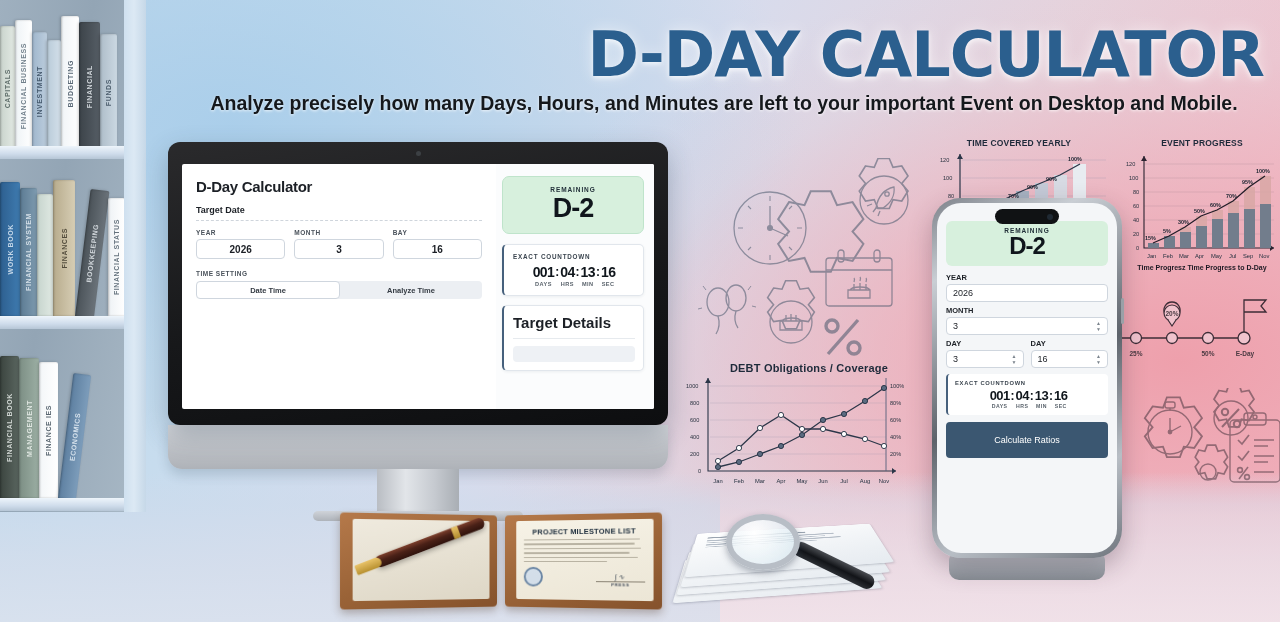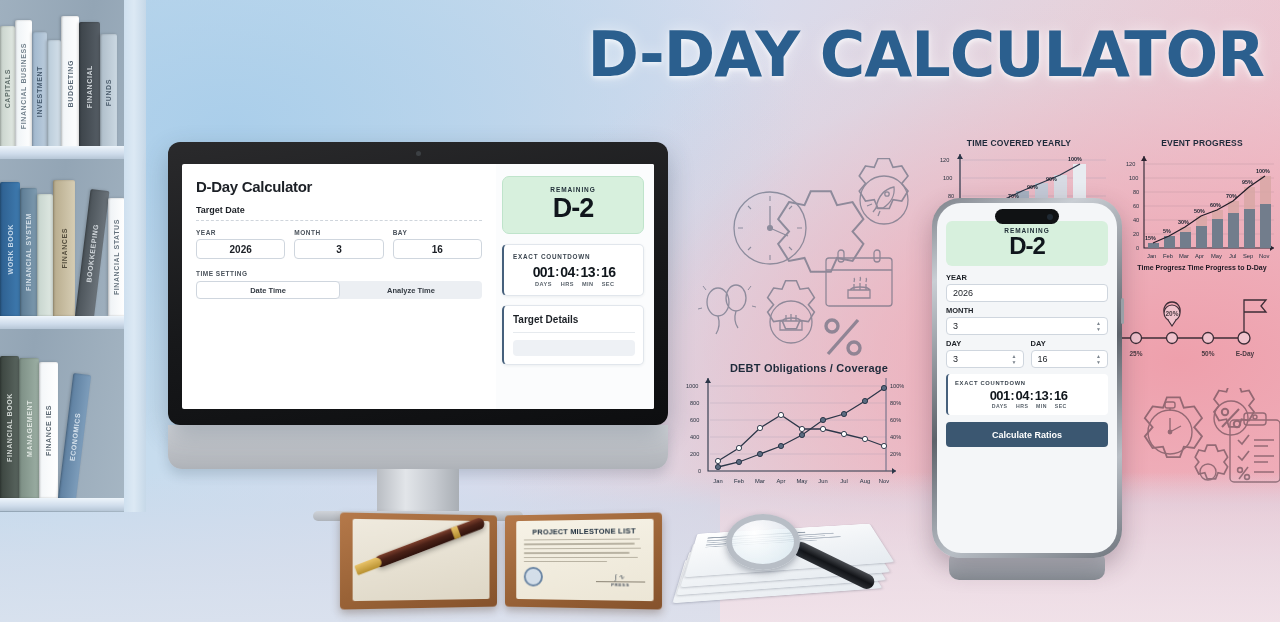--- a/index.html
+++ b/index.html
@@ -145,21 +145,21 @@
     background: #fff; border: 1px solid #e1e6ec; border-left: 2.5px solid #46607c;
     border-radius: 5px; padding: 8px 8px 8px 9px; margin-bottom: 9px;
     box-shadow: 0 1px 3px rgba(30,50,70,0.07);
   }
   .cd-lbl { font-size: 6.3px; font-weight: 700; letter-spacing: 0.8px; color: #3a444e; margin-bottom: 5px; }
   .cd-row { display: flex; align-items: flex-start; justify-content: center; gap: 0; }
   .cd-u { text-align: center; }
   .cd-n { font-size: 14px; font-weight: 800; letter-spacing: -0.6px; color: #10161c; line-height: 1; }
   .cd-s { font-size: 5.6px; font-weight: 700; letter-spacing: 0.5px; color: #5a636c; margin-top: 2px; }
   .cd-c { font-size: 12px; font-weight: 700; color: #10161c; padding: 0 1px; }
-  .td-title { font-size: 10px; font-weight: 700; }
+  .td-title { font-size: 15px; font-weight: 700; }
   .td-line { border: 0; border-top: 1px solid #e6eaee; margin: 7px 0; }
   .td-box { height: 16px; background: #eef1f5; border-radius: 4px; }
 
   
   .phone { position: absolute; left: 932px; top: 198px; width: 190px; }
   .phone-body {
     width: 190px; height: 360px; border-radius: 28px; padding: 5px;
     background: linear-gradient(150deg,#7d828a 0%, #c9ced4 18%, #5d636b 52%, #b8bec5 78%, #70767e 100%);
     box-shadow: 0 10px 24px rgba(60,40,55,0.3);
     position: relative;
@@ -189,23 +189,23 @@
   .ph-row { display: flex; gap: 7px; }
   .ph-row > div { flex: 1; }
   .ph-card {
     background: #fff; border-left: 2.5px solid #46607c; border-radius: 4px;
     padding: 6px 6px 6px 7px; margin-top: 6px;
   }
   .ph-cd-l { font-size: 5.8px; font-weight: 700; letter-spacing: 0.7px; color: #3a444e; margin-bottom: 3px; }
   .ph-cd-n { font-size: 13px; font-weight: 800; letter-spacing: -0.6px; color: #10161c; line-height: 1; }
   .ph-cd-s { font-size: 5.2px; font-weight: 700; letter-spacing: 0.4px; color: #5a636c; margin-top: 1px; }
   .ph-btn {
-    margin-top: 7px; height: 25px; background: #3b5771; border-radius: 4px;
+    margin-top: 7px; height: 36px; background: #3b5771; border-radius: 4px;
     display: flex; align-items: center; justify-content: center;
-    color: #fff; font-size: 9px; font-weight: 700;
+    color: #fff; font-size: 9px; font-weight: 400;
   }
   .phone-stand {
     width: 156px; height: 26px; margin: -4px auto 0;
     background: linear-gradient(180deg,#c3c8ce 0%, #9fa5ac 60%, #878d94 100%);
     border-radius: 6px 6px 10px 10px;
   }
   .ph-btn-side { position: absolute; right: -2px; top: 100px; width: 3px; height: 26px; background: #9aa0a7; border-radius: 2px; }
 
   
   .chart { position: absolute; }
@@ -341,20 +341,21 @@
         </div>
       <div class="book tilt" style="width:18px;height:126px;background:linear-gradient(90deg,#5d7fa0,#7d9dbb);color:#e8f0f7;">
           <span>ECONOMICS</span>
         </div>
     </div>
     <div class="shelf-board" style="top:498px;"></div>
     <div class="shelf-side"></div>
   </div>
 
   <div class="headline">D-DAY CALCULATOR</div>
+  <div class="subhead">Analyze precisely how many Days, Hours, and Minutes are left to your important Event on Desktop and Mobile.</div>
 
   <div class="icons" style="left:678px;top:158px;width:244px;height:204px;">
     <svg width="244" height="204" viewBox="0 0 244 204" fill="none" stroke="#49586c" stroke-width="1.3">
 
       <g>
         <path d="M80 22 l10 2 4-9 13 0 4 9 10-2 7 11-7 8 7 8-7 11-10-2-4 9-13 0-4-9-10 2-7-11 7-8-7-8z" transform="translate(-13,10) scale(1.55)"></path>
         <circle cx="92" cy="70" r="36"></circle>
         <circle cx="92" cy="70" r="2.4" fill="#49586c"></circle>
         <path d="M92 70 V48 M92 70 L110 78"></path>
         <g stroke-width="1.1">

